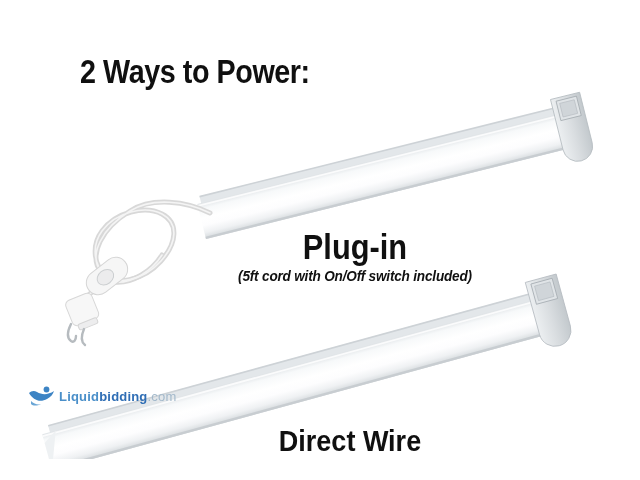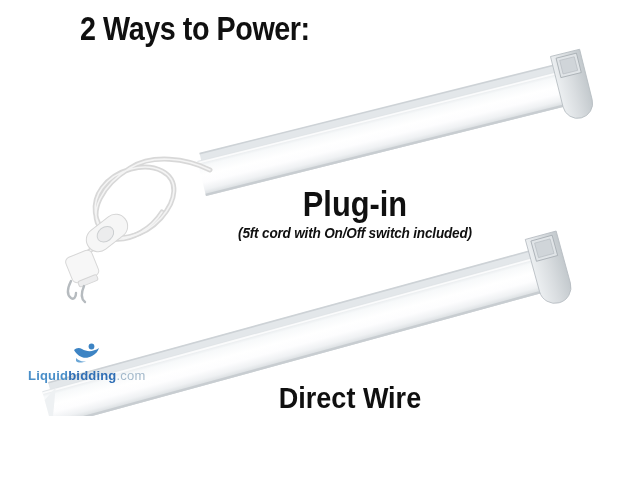--- a/index.html
+++ b/index.html
@@ -1,18 +1,18 @@
 <!DOCTYPE html>
 <html><head>
 <meta charset="utf-8">
 <style>
   html,body { margin:0; padding:0; background:#fff; }
   .canvas {
     position:relative; width:640px; height:416px; background:#ffffff;
-    overflow:hidden; font-family:"Liberation Sans", sans-serif;
+    overflow:hidden; font-family:"Liberation Sans", sans-serif;margin-top:43px;
   }
   .canvas svg.art { position:absolute; left:0; top:0; }
   .heading { position:absolute; color:#101010; font-weight:bold; line-height:1; white-space:nowrap; }
   .title {
     left:80px; top:12px; font-size:33px; letter-spacing:-0.5px;
     transform:scaleX(0.87); transform-origin:left top;
   }
   .plugin-label {
     left:230px; top:186px; width:250px; text-align:center; font-size:35px;
     transform:scaleX(0.88); transform-origin:center top;
@@ -21,21 +21,21 @@
     left:170px; top:226px; width:370px; text-align:center; font-size:14px;
     font-style:italic; letter-spacing:-0.2px;
     transform:scaleX(0.97); transform-origin:center top;
   }
   .directwire-label {
     left:250px; top:383px; width:200px; text-align:center; font-size:30px;
     transform:scaleX(0.9); transform-origin:center top;
   }
   .watermark {
     position:absolute; left:28px; top:342px; display:flex; align-items:center;
-    gap:4px; font-size:13px; font-weight:bold; letter-spacing:0.2px; white-space:nowrap;flex-direction:column;
+    gap:4px; font-size:13px; font-weight:bold; letter-spacing:0.2px; white-space:nowrap;
   }
   .wm-blue  { color:#4a8fc9; }
   .wm-blue2 { color:#2f6eb5; }
   .wm-gray  { color:#a3b9cb; font-weight:normal; }
 </style>
 </head>
 <body>
 
 <div class="canvas">
 

